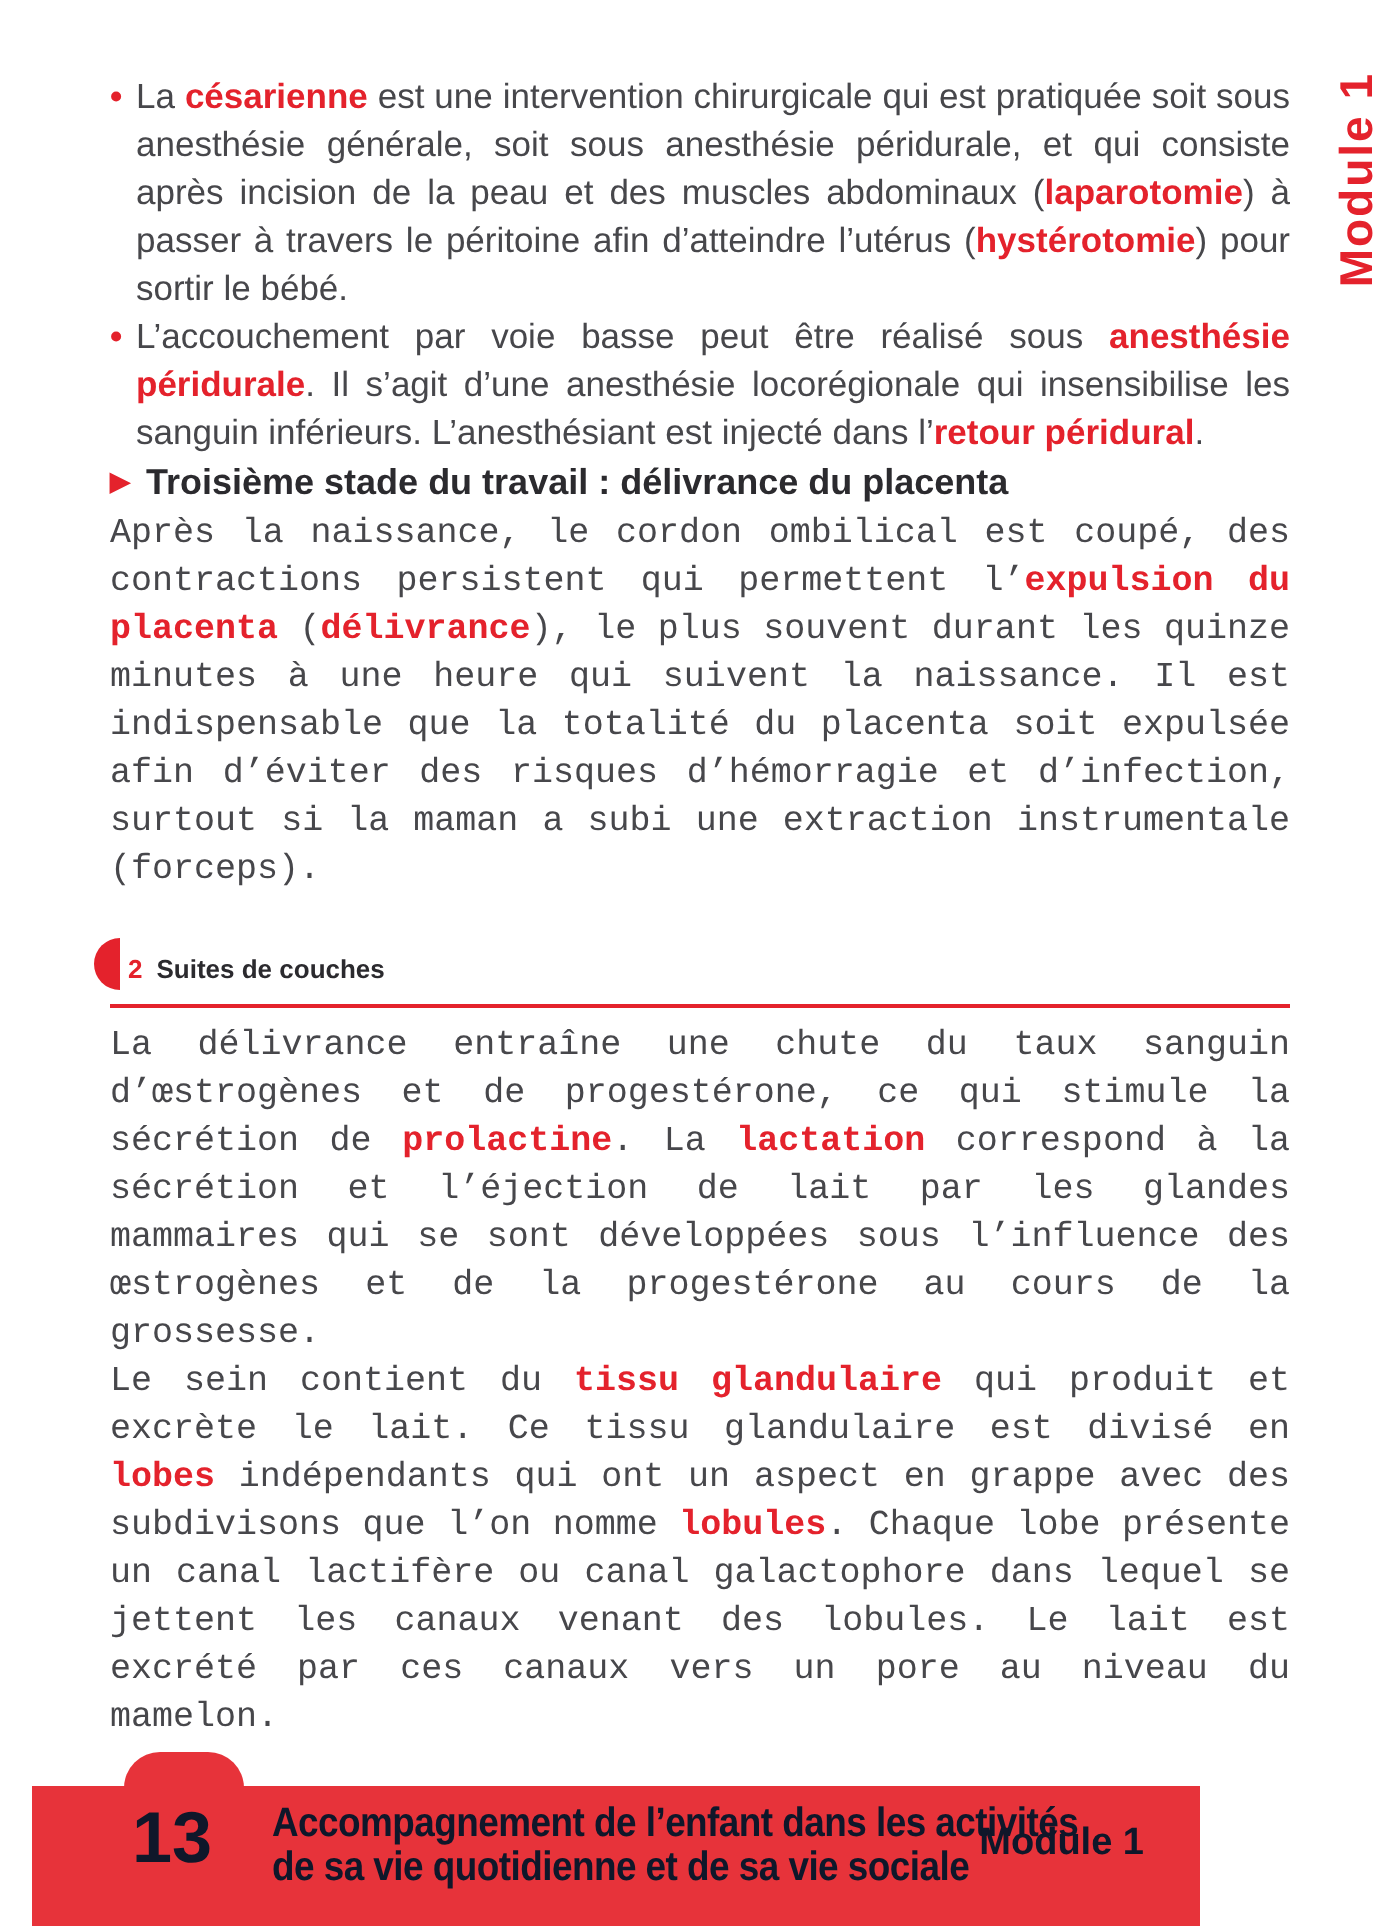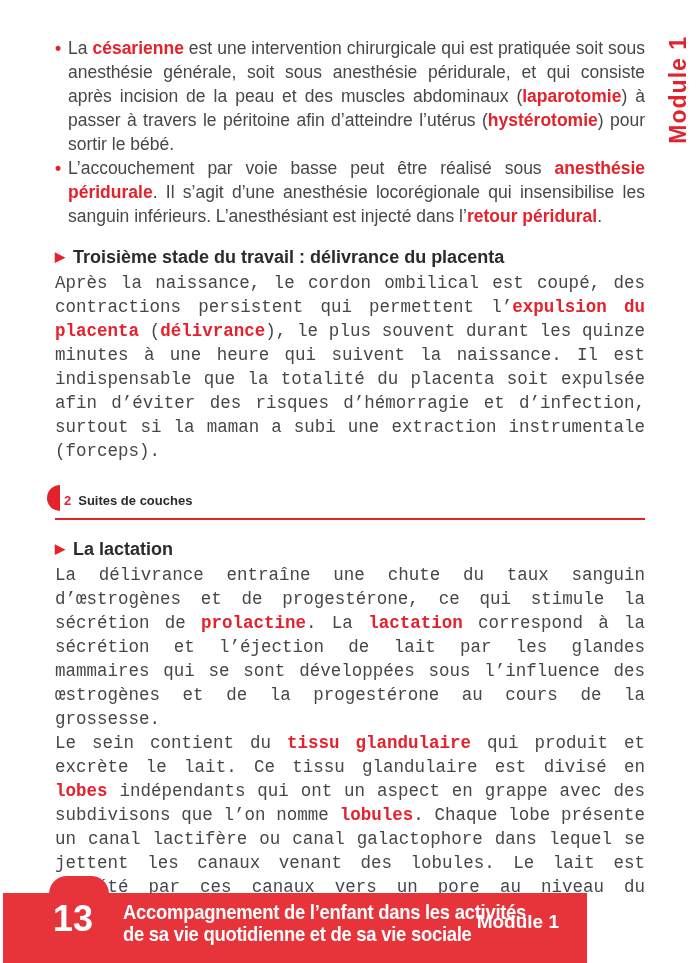--- a/index.html
+++ b/index.html
@@ -24,21 +24,21 @@
     font-size:17.5px;line-height:24px;
   }
   .para{margin:0;text-align:justify;font-family:Liberation Mono, monospace;}
   .hl{color:var(--red);font-weight:bold;}
 
   .bullet-item{display:flex;}
   .bullet-item .dot{flex:0 0 13px;width:13px;color:var(--red);font-weight:bold;}
   .bullet-text{flex:1;text-align:justify;}
 
   .subheading{
-    margin-top:17px;
+    margin-top:1px;
     font-weight:bold;font-size:18px;color:var(--heading-text);
     text-align:left;
   }
   .subheading .arrow{
     color:var(--red);font-size:13px;margin-right:8px;
     position:relative;top:-2px;
   }
 
   .section-heading{
     margin-top:22px;margin-bottom:7px;
@@ -57,22 +57,22 @@
   
   .side-tab{
     position:absolute;top:36px;right:8px;
     writing-mode:vertical-rl;transform:rotate(180deg);
     font-size:23px;font-weight:bold;color:var(--red);
     letter-spacing:1px;
   }
 
   
   .footer{
-    position:absolute;left:3px;top:893px;width:584px;height:70px;
-    background:var(--footer-red);color:#ffffff;
+    position:absolute;left:16px;top:893px;width:584px;height:70px;
+    background:var(--footer-red);color:#0f172a;
   }
   .bump{
     position:absolute;top:-17px;left:46px;width:60px;height:18px;
     background:var(--footer-red);border-radius:30px 30px 0 0;
   }
   .page-num{
     position:absolute;left:50px;top:8px;
     font-size:36px;font-weight:bold;line-height:36px;
   }
   .footer-title{
@@ -99,21 +99,20 @@
         <span class="dot">•</span>
         <span class="bullet-text"><span>La </span><span class="hl">césarienne</span><span> est une intervention chirurgicale qui est pratiquée soit sous anesthésie générale, soit sous anesthésie péridurale, et qui consiste après incision de la peau et des muscles abdominaux (</span><span class="hl">laparotomie</span><span>) à passer à travers le péritoine afin d’atteindre l’utérus (</span><span class="hl">hystérotomie</span><span>) pour sortir le bébé.</span></span>
       </div>
       <div class="bullet-item">
         <span class="dot">•</span>
         <span class="bullet-text"><span>L’accouchement par voie basse peut être réalisé sous </span><span class="hl">anesthésie péridurale</span><span>. Il s’agit d’une anesthésie locorégionale qui insensibilise les sanguin inférieurs. L’anesthésiant est injecté dans l’</span><span class="hl">retour péridural</span><span>.</span></span>
       </div>
       <div class="subheading"><span class="arrow">▶</span><span class="subheading-text">Troisième stade du travail : délivrance du placenta</span></div>
       <p class="para"><span>Après la naissance, le cordon ombilical est coupé, des contractions persistent qui permettent l’</span><span class="hl">expulsion du placenta</span><span> (</span><span class="hl">délivrance</span><span>), le plus souvent durant les quinze minutes à une heure qui suivent la naissance. Il est indispensable que la totalité du placenta soit expulsée afin d’éviter des risques d’hémorragie et d’infection, surtout si la maman a subi une extraction instrumentale (forceps).</span></p>
       <div class="section-heading"><span class="crescent"></span><span class="sec-num">2</span><span class="sec-title">Suites de couches</span></div>
-      <div class="subheading"><span class="arrow">▶</span><span class="subheading-text">La lactation</span></div>
       <p class="para"><span>La délivrance entraîne une chute du taux sanguin d’œstrogènes et de progestérone, ce qui stimule la sécrétion de </span><span class="hl">prolactine</span><span>. La </span><span class="hl">lactation</span><span> correspond à la sécrétion et l’éjection de lait par les glandes mammaires qui se sont développées sous l’influence des œstrogènes et de la progestérone au cours de la grossesse.</span></p>
       <p class="para"><span>Le sein contient du </span><span class="hl">tissu glandulaire</span><span> qui produit et excrète le lait. Ce tissu glandulaire est divisé en </span><span class="hl">lobes</span><span> indépendants qui ont un aspect en grappe avec des subdivisons que l’on nomme </span><span class="hl">lobules</span><span>. Chaque lobe présente un canal lactifère ou canal galactophore dans lequel se jettent les canaux venant des lobules. Le lait est excrété par ces canaux vers un pore au niveau du mamelon.</span></p>
     </div>
 
   <div class="footer">
     <div class="bump"></div>
     <div class="page-num">13</div>
     <div class="footer-title">
       <div>Accompagnement de l’enfant dans les activités</div>
       <div>de sa vie quotidienne et de sa vie sociale</div>

